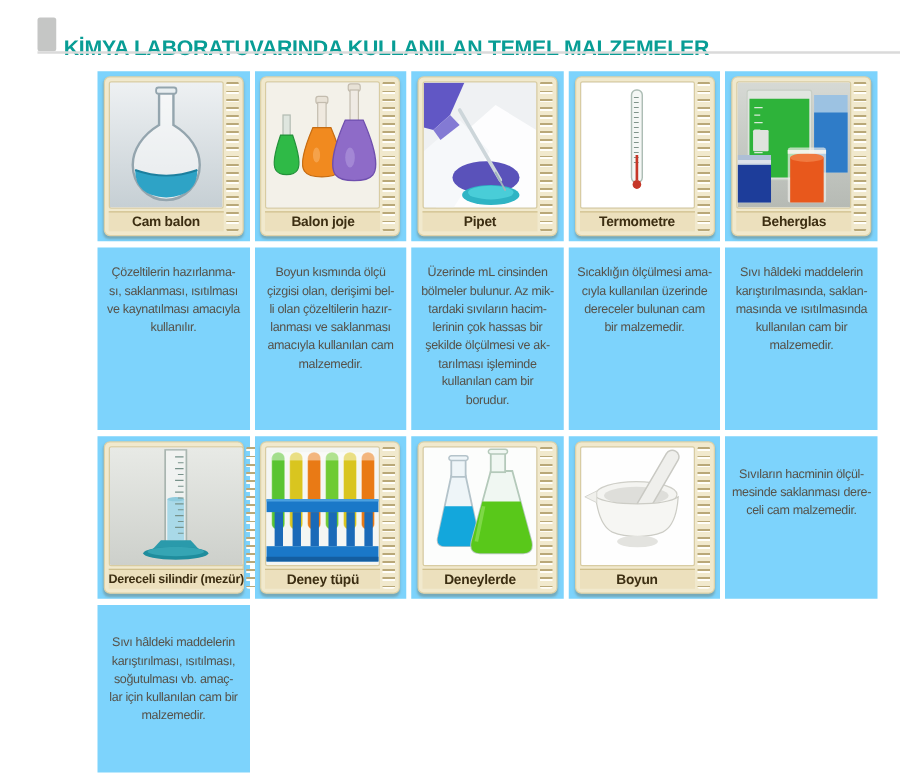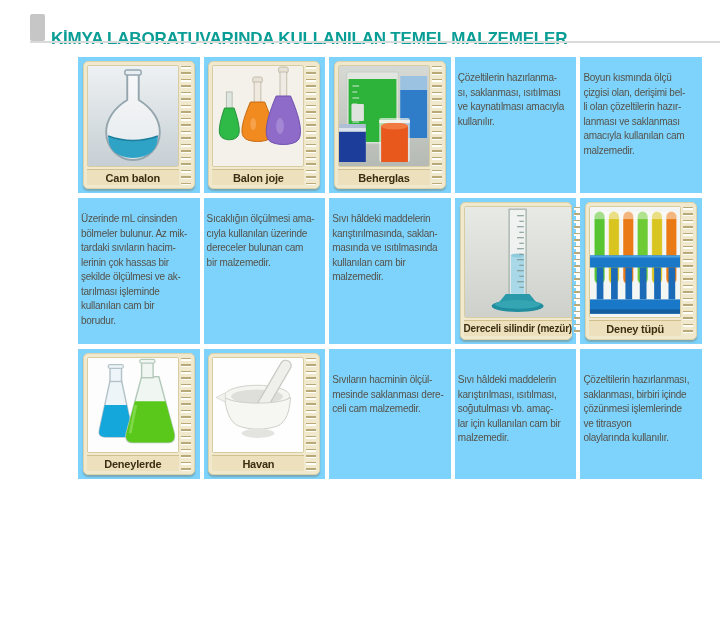--- a/index.html
+++ b/index.html
@@ -33,21 +33,21 @@
   }
   .label-strip{
     grid-row:2;grid-column:1;margin-top:2px;background:#ece0bd;border-top:1px solid #cfc08d;
     display:flex;align-items:center;justify-content:center;
     font-weight:bold;font-size:11px;color:#3c2e12;letter-spacing:-0.2px;white-space:nowrap;overflow:visible;
   }
   .label-strip.long{font-size:10px;}
   .txt-cell{padding:14px 3px 0;}
   .txt-cell.r2{padding-top:24px;}
   .desc{
-    margin:0;font-size:10px;line-height:1.45;color:#56524a;
+    margin:0;font-size:10px;line-height:1.45;color:#56524a;text-align:center;
     white-space:pre-line;letter-spacing:-0.25px;
   }
 </style>
 </head>
 <body>
 
 <div class="title-tab"></div>
 <h1 class="page-title">KİMYA LABORATUVARINDA KULLANILAN TEMEL MALZEMELER</h1>
 <div class="title-rule"></div>
 
@@ -90,21 +90,56 @@
           <path d="M66 30 C56 52 53 68 58 74 C63 80 84 80 89 74 C94 68 91 52 81 30 Z" fill="#8e6bc8" stroke="#6f4fae" stroke-width="1"></path>
           <ellipse cx="70" cy="60" rx="4" ry="8" fill="#a98fd8" opacity="0.8"></ellipse>
           <ellipse cx="42" cy="58" rx="3" ry="6" fill="#f6a855" opacity="0.8"></ellipse>
         </svg>
       </div>
       <div class="binding"></div>
       <div class="label-strip">Balon joje</div>
     </div>
   </div>
 
-
+  <div class="cell img-cell">
+    <div class="frame">
+      <div class="photo">
+        <svg viewBox="0 0 94 100" preserveAspectRatio="none">
+          <rect width="94" height="100" fill="#eff1f3"></rect>
+          <path d="M10 100 L34 40 L60 18 L94 38 L94 100 Z" fill="#fdfdfe"></path>
+          <path d="M0 55 L30 30 L55 55 L25 100 L0 100 Z" fill="#f6f8fa"></path>
+          <path d="M0 0 L34 0 L22 26 L8 38 L0 36 Z" fill="#6157c5"></path>
+          <path d="M8 38 L22 26 L30 34 L14 46 Z" fill="#837ad4"></path>
+          <ellipse cx="52" cy="76" rx="28" ry="13" fill="#5a52ba"></ellipse>
+          <ellipse cx="56" cy="90" rx="24" ry="8" fill="#2fb4c4"></ellipse>
+          <ellipse cx="56" cy="88" rx="19" ry="5.5" fill="#49cdd8"></ellipse>
+          <path d="M30 22 L64 78" stroke="#cdd6da" stroke-width="3" stroke-linecap="round"></path>
+          <path d="M60 72 L68 86" stroke="#9fb4bc" stroke-width="1.5" stroke-linecap="round"></path>
+        </svg>
+      </div>
+      <div class="binding"></div>
+      <div class="label-strip">Pipet</div>
+    </div>
+  </div>
+
+  <div class="cell img-cell">
+    <div class="frame">
+      <div class="photo">
+        <svg viewBox="0 0 94 100" preserveAspectRatio="none">
+          <rect width="94" height="100" fill="#ffffff"></rect>
+          <rect x="42" y="6" width="9" height="74" rx="4" fill="#f4f7f5" stroke="#adbdb5" stroke-width="1.2"></rect>
+          <path d="M44 12h4M44 16h4M44 20h4M44 24h4M44 28h4M44 32h4M44 36h4M44 40h4M44 44h4M44 48h4M44 52h4M44 56h4M44 60h4M44 64h4" stroke="#7f948a" stroke-width="0.9"></path>
+          <line x1="46.5" y1="58" x2="46.5" y2="78" stroke="#c63728" stroke-width="2.2"></line>
+          <circle cx="46.5" cy="81.5" r="3.6" fill="#c63728"></circle>
+        </svg>
+      </div>
+      <div class="binding"></div>
+      <div class="label-strip">Termometre</div>
+    </div>
+  </div>
 
   <div class="cell img-cell">
     <div class="frame">
       <div class="photo">
         <svg viewBox="0 0 94 100" preserveAspectRatio="none">
           <defs>
               <linearGradient id="g5" x1="0" y1="0" x2="0" y2="1">
                 <stop offset="0" stop-color="#d6d9d4"></stop>
                 <stop offset="1" stop-color="#b6bab4"></stop>
               </linearGradient>
@@ -256,37 +291,30 @@
           <ellipse cx="46" cy="40" rx="34" ry="11" fill="#f4f4f1" stroke="#cfcfc8" stroke-width="1"></ellipse>
           <ellipse cx="46" cy="41" rx="27" ry="7.5" fill="#dededa"></ellipse>
           <path d="M76 8 L52 50" stroke="#c9c9c3" stroke-width="12.5" stroke-linecap="round"></path>
           <path d="M76 8 L52 50" stroke="#efefec" stroke-width="10" stroke-linecap="round"></path>
           <path d="M12 42 C14 58 18 68 26 72 C38 77 56 77 68 72 C76 68 80 58 81 42 C70 50 24 50 12 42 Z" fill="#f6f6f3" stroke="#ccccc5" stroke-width="1"></path>
           <path d="M13 37 L3 42 L13 47 Z" fill="#f0f0ec" stroke="#d5d5cf" stroke-width="0.8"></path>
           <ellipse cx="47" cy="80" rx="17" ry="5" fill="#e3e3df"></ellipse>
         </svg>
       </div>
       <div class="binding"></div>
-      <div class="label-strip">Havan</div>
+      <div class="label-strip">Boyun</div>
     </div>
   </div>
 
   <div class="cell txt-cell r2">
     <p class="desc">Sıvıların hacminin ölçül-
 mesinde saklanması dere-
 celi cam malzemedir.</p>
   </div>
   <div class="cell txt-cell r2">
     <p class="desc">Sıvı hâldeki maddelerin
 karıştırılması, ısıtılması,
 soğutulması vb. amaç-
 lar için kullanılan cam bir
 malzemedir.</p>
   </div>
-  <div class="cell txt-cell r2">
-    <p class="desc">Çözeltilerin hazırlanması,
-saklanması, birbiri içinde
-çözünmesi işlemlerinde
-ve titrasyon
-olaylarında kullanılır.</p>
-  </div>
 
 </div>
 
 </body></html>

